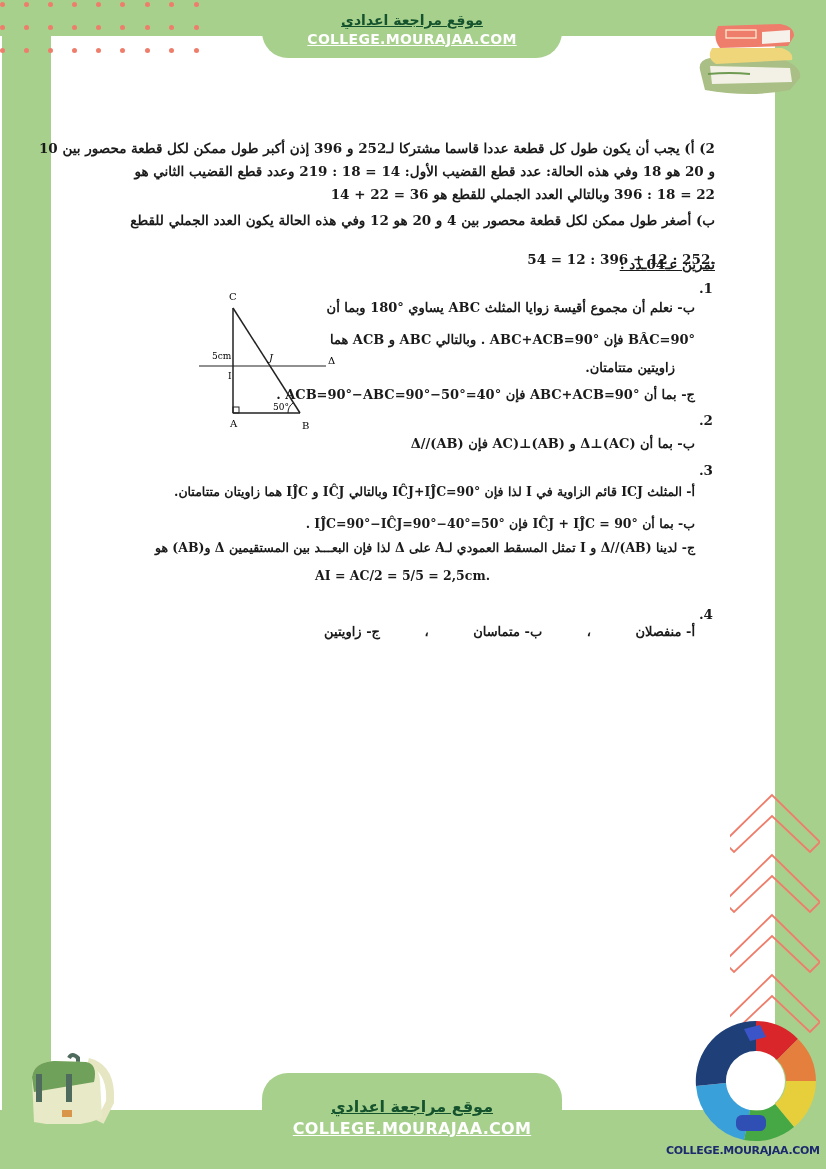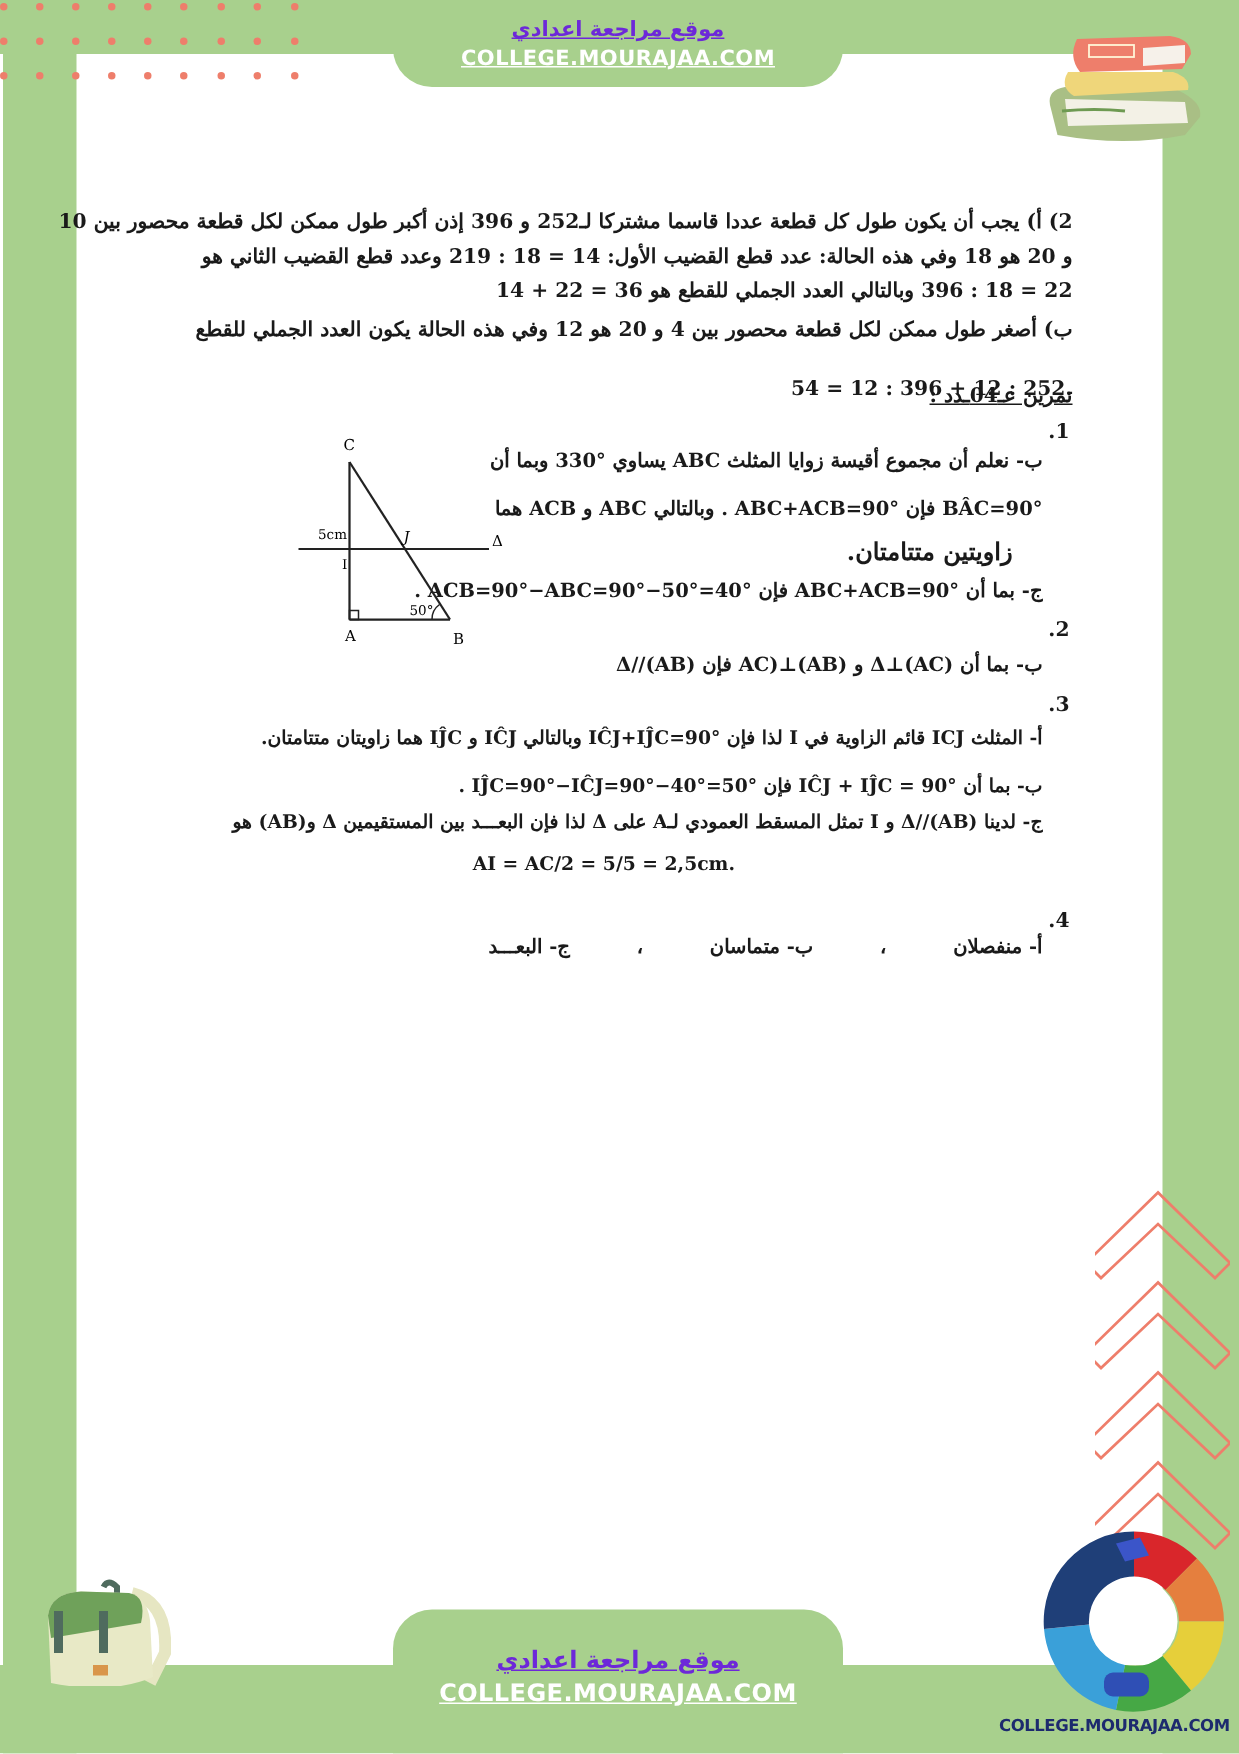--- a/index.html
+++ b/index.html
@@ -11,21 +11,21 @@
     .frame-top { position: absolute; left: 0; top: 0; width: 826px; height: 36px; background: #a8d08d; }
     .frame-right { position: absolute; left: 775px; top: 0; width: 51px; height: 1169px; background: #a8d08d; }
     .frame-bottom { position: absolute; left: 0; top: 1110px; width: 826px; height: 59px; background: #a8d08d; }
 
     .dots { position: absolute; left: 0; top: 0; width: 210px; height: 60px; }
     .dot { position: absolute; width: 5px; height: 5px; border-radius: 50%; background: #ee7e6b; }
 
     
     .banner-top { position: absolute; left: 262px; top: 0; width: 300px; height: 58px; background: #a8d08d; border-radius: 0 0 26px 26px; text-align: center; padding-top: 10px; }
     .banner-bottom { position: absolute; left: 262px; top: 1073px; width: 300px; height: 96px; background: #a8d08d; border-radius: 26px 26px 0 0; text-align: center; padding-top: 23px; }
-    .banner-ar { font-family: "DejaVu Sans", sans-serif; font-weight: bold; color: #6d28d9; font-size: 14px; text-decoration: underline; direction: rtl; line-height: 20px; }
+    .banner-ar { font-family: "DejaVu Sans", sans-serif; font-weight: bold; color: #14532d; font-size: 14px; text-decoration: underline; direction: rtl; line-height: 20px; }
     .banner-en { font-family: "DejaVu Sans", sans-serif; font-weight: bold; color: #ffffff; font-size: 14px; text-decoration: underline; letter-spacing: 0.3px; line-height: 18px; }
     .banner-bottom .banner-ar, .banner-bottom .banner-en { font-size: 16px; line-height: 22px; }
 
     
     .books { position: absolute; left: 690px; top: 8px; width: 115px; height: 90px; }
     .backpack { position: absolute; left: 14px; top: 1052px; width: 100px; height: 72px; }
     .chevrons { position: absolute; left: 730px; top: 790px; width: 90px; height: 245px; }
     .logo-ring { position: absolute; left: 695px; top: 1020px; width: 122px; height: 122px; }
     .logo-text { position: absolute; left: 666px; top: 1144px; width: 150px; font-family: "DejaVu Sans", sans-serif; font-weight: bold; font-size: 11px; color: #1d2a6e; letter-spacing: -0.3px; text-align: center; }
 
@@ -91,41 +91,41 @@
 
 <div class="doc">
   <div class="line" style="top:8px">2) أ) يجب أن يكون طول كل قطعة عددا قاسما مشتركا لـ252 و 396 إذن أكبر طول ممكن لكل قطعة محصور بين 10</div>
   <div class="line" style="top:31px">و 20 هو 18 وفي هذه الحالة: عدد قطع القضيب الأول: 14 = 18 : 219 وعدد قطع القضيب الثاني هو</div>
   <div class="line" style="top:54px">22 = 18 : 396 وبالتالي العدد الجملي للقطع هو 36 = 22 + 14</div>
   <div class="line" style="top:80px">ب) أصغر طول ممكن لكل قطعة محصور بين 4 و 20 هو 12 وفي هذه الحالة يكون العدد الجملي للقطع</div>
   <div class="line" style="top:119px">.252 : 12 + 396 : 12 = 54</div>
   <div class="line title-underline" style="top:124px">تمرين عـ04ـدد :</div>
 
   <div class="line" style="top:148px; right:2px">1.</div>
-  <div class="line" style="top:168px; right:20px; font-size:13px">ب- نعلم أن مجموع أقيسة زوايا المثلث ABC يساوي °330 وبما أن</div>
+  <div class="line" style="top:168px; right:20px; font-size:13px">ب- نعلم أن مجموع أقيسة زوايا المثلث ABC يساوي °180 وبما أن</div>
   <div class="line" style="top:200px; right:20px; font-size:13px">°BÂC=90 فإن °ABC+ACB=90 . وبالتالي ABC و ACB هما</div>
-  <div class="line" style="top:228px; right:40px; font-size:16px">زاويتين متتامتان.</div>
+  <div class="line" style="top:228px; right:40px; font-size:13px">زاويتين متتامتان.</div>
   <div class="line" style="top:255px; right:20px; font-size:13px">ج- بما أن °ABC+ACB=90 فإن °ACB=90°−ABC=90°−50°=40 .</div>
 
   <div class="line" style="top:280px; right:2px">2.</div>
   <div class="line" style="top:304px; right:20px; font-size:13px">ب- بما أن (Δ⊥(AC و (AB)⊥(AC فإن (Δ//(AB</div>
 
   <div class="line" style="top:330px; right:2px">3.</div>
   <div class="line" style="top:352px; right:20px; font-size:12.5px">أ- المثلث ICJ قائم الزاوية في I لذا فإن °IĈJ+IĴC=90 وبالتالي IĈJ و IĴC هما زاويتان متتامتان.</div>
   <div class="line" style="top:384px; right:20px; font-size:12.5px">ب- بما أن °IĈJ + IĴC = 90 فإن °IĴC=90°−IĈJ=90°−40°=50 .</div>
   <div class="line" style="top:408px; right:20px; font-size:12.5px">ج- لدينا (Δ//(AB و I تمثل المسقط العمودي لـA على Δ لذا فإن البعـــد بين المستقيمين Δ و(AB) هو</div>
   <div class="line" style="top:436px; right:225px; font-size:12.5px">.AI = AC/2 = 5/5 = 2,5cm</div>
 
   <div class="line" style="top:474px; right:2px">4.</div>
   <div class="line" style="top:492px; right:20px; font-size:13px">
     <span>أ- منفصلان</span>
     <span style="padding:0 40px">،</span>
     <span>ب- متماسان</span>
     <span style="padding:0 40px">،</span>
-    <span>ج- البعـــد</span>
+    <span>ج- زاويتين</span>
   </div>
 </div>
 
 <svg class="figure" viewBox="0 0 150 150">
   <line x1="37" y1="25" x2="37" y2="130" stroke="#222" stroke-width="1.5"></line>
   <line x1="37" y1="130" x2="104" y2="130" stroke="#222" stroke-width="1.5"></line>
   <line x1="37" y1="25" x2="104" y2="130" stroke="#222" stroke-width="1.5"></line>
   <line x1="3" y1="83" x2="130" y2="83" stroke="#222" stroke-width="1.2"></line>
   <rect x="37" y="124" width="6" height="6" fill="none" stroke="#222" stroke-width="1"></rect>
   <path d="M92 130 A12 12 0 0 1 97 120" fill="none" stroke="#222" stroke-width="1"></path>

